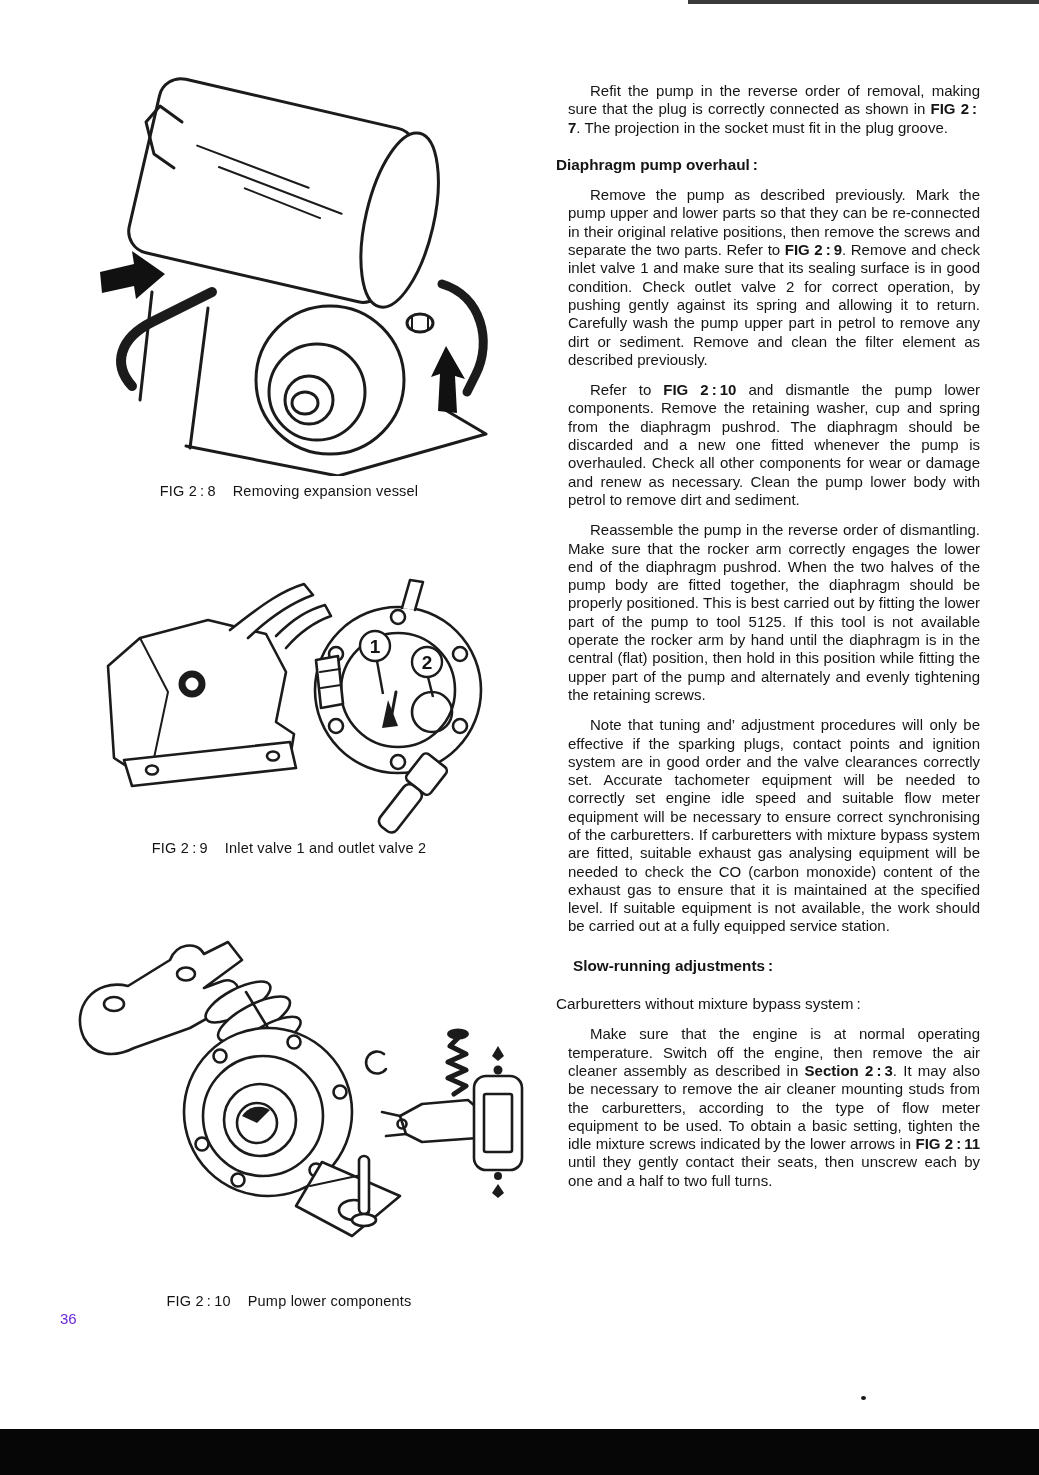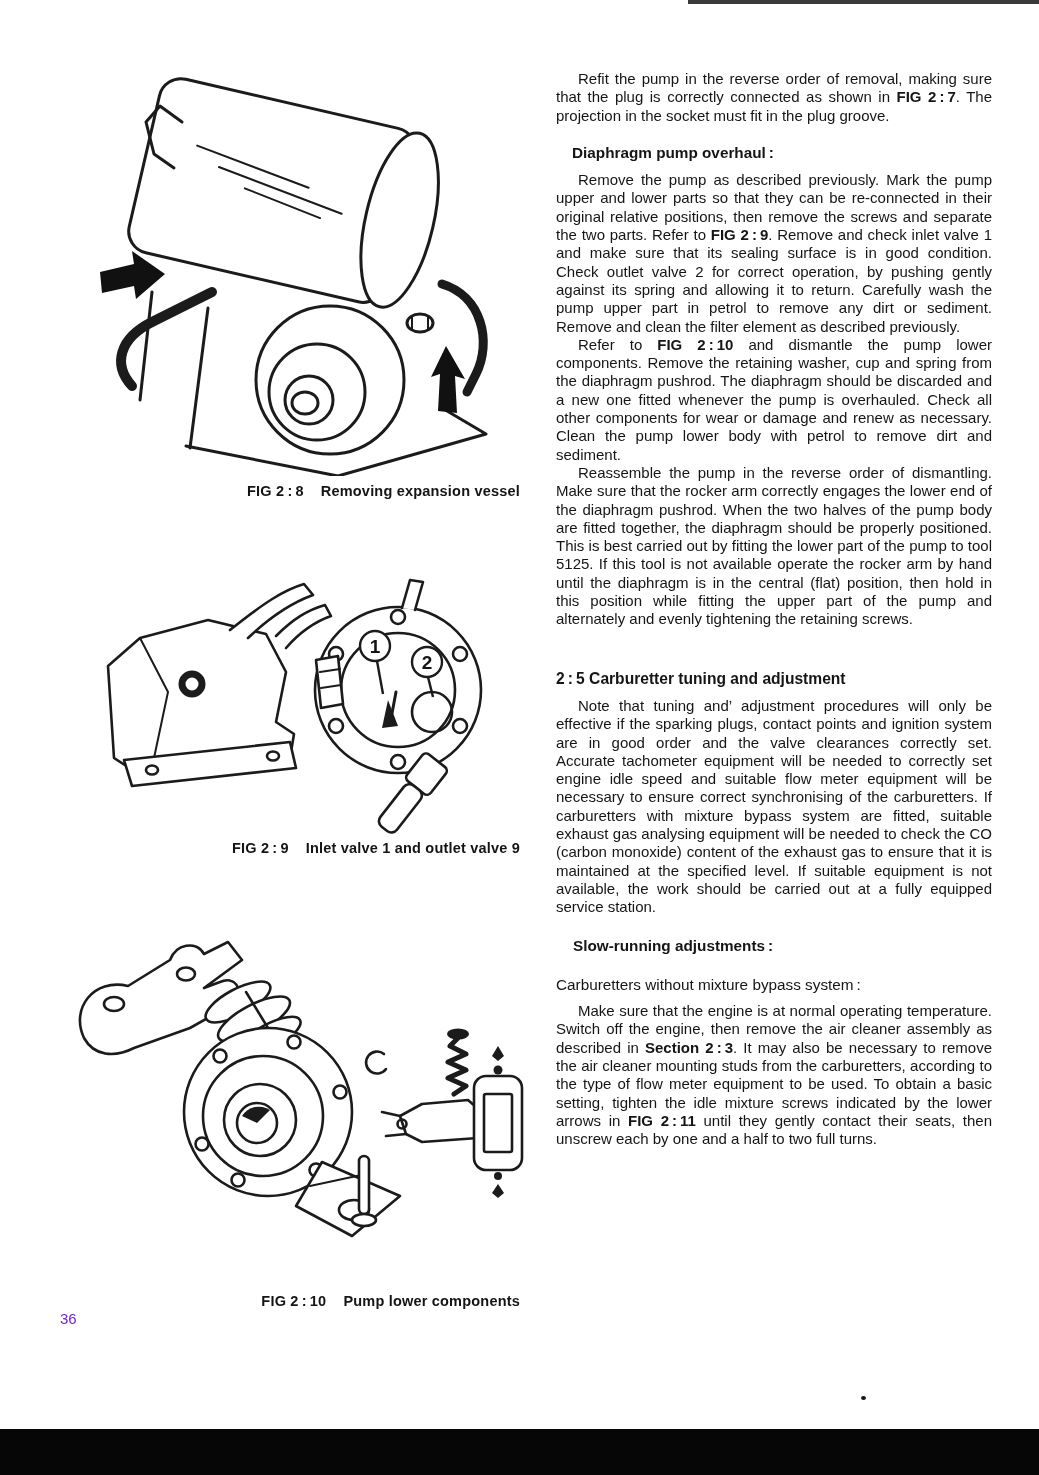--- a/index.html
+++ b/index.html
@@ -9,31 +9,31 @@
     margin:0 auto;
   }
   
   .scan-top{position:absolute;left:688px;top:0;width:351px;height:4px;background:#3a3a3a;}
   .scan-bottom{position:absolute;left:0;top:1429px;width:1039px;height:46px;background:#060606;}
   .scan-dot{position:absolute;left:861px;top:1396px;width:5px;height:4px;background:#161616;border-radius:50%;}
   
   .fig{position:absolute;}
   .fig svg{display:block;}
   .fig-caption{
-    position:absolute;left:58px;width:462px;text-align:right;
-    font-weight:bold;font-size:14.5px;letter-spacing:.2px;color:#141414;
+    position:absolute;left:58px;width:462px;text-align:center;
+    font-weight:normal;font-size:14.5px;letter-spacing:.2px;color:#141414;
   }
   .cap-label{margin-right:17px;}
   
   .article{
     position:absolute;left:556px;top:70px;width:436px;
     font-size:15px;line-height:18.3px;text-align:justify;color:#151515;
   }
-  .article p{margin:0;text-indent:22px;}
-  .h-run{font-weight:bold;margin:19px 16px 9px;font-size:15.3px;}
+  .article p{margin:12px;text-indent:22px;}
+  .h-run{font-weight:bold;margin:19px 0 9px;font-size:15.3px;}
   .h-sec{font-weight:bold;margin:41px 0 9px;font-size:15.6px;}
   .h-sub{font-weight:bold;margin:21px 17px 0;font-size:15.3px;}
   .h-sub2{font-weight:normal;margin:20px 0 8px;font-size:15.3px;}
   .page-number{position:absolute;left:60px;top:1310px;font-size:15px;color:#6d28d9;}
   b{font-weight:bold;}
 </style>
 </head>
 <body>
 
 <div class="page">
@@ -131,21 +131,21 @@
         <circle cx="295" cy="74" r="15"></circle>
         <circle cx="347" cy="90" r="15"></circle>
       </g>
       <g font-family="Liberation Sans, sans-serif" font-size="19" font-weight="bold" fill="#141414" text-anchor="middle">
         <text x="295" y="81">1</text>
         <text x="347" y="97">2</text>
       </g>
     </svg>
   </div>
   <div class="fig-caption" style="top:840px;">
-    <span class="cap-label">FIG 2 : 9</span><span>Inlet valve 1 and outlet valve 9</span>
+    <span class="cap-label">FIG 2 : 9</span><span>Inlet valve 1 and outlet valve 2</span>
   </div>
 
   <div class="fig" style="left:70px;top:924px;">
     <svg width="455" height="316" viewBox="0 0 455 316">
       <g stroke="#1b1b1b" stroke-width="2.6" fill="none" stroke-linejoin="round" stroke-linecap="round">
 
         <path d="M14 114 C0 84 24 54 58 62 L100 36 C106 20 126 16 134 30 L158 18 L172 36 L134 64 L150 58 C164 52 174 64 166 78 L120 104 L64 124 C44 134 24 132 14 114 Z" fill="#fff"></path>
         <ellipse cx="44" cy="80" rx="10" ry="7"></ellipse>
         <ellipse cx="116" cy="50" rx="9" ry="6.5"></ellipse>
 
@@ -196,21 +196,20 @@
   <div class="fig-caption" style="top:1245px;margin-top:48px;">
     <span class="cap-label">FIG 2 : 10</span><span>Pump lower components</span>
   </div>
 
   <div class="article">
     <p>Refit the pump in the reverse order of removal, making sure that the plug is correctly connected as shown in <b>FIG 2 : 7</b>. The projection in the socket must fit in the plug groove.</p>
     <div class="h-run">Diaphragm pump overhaul :</div>
     <p>Remove the pump as described previously. Mark the pump upper and lower parts so that they can be re-connected in their original relative positions, then remove the screws and separate the two parts. Refer to <b>FIG 2 : 9</b>. Remove and check inlet valve 1 and make sure that its sealing surface is in good condition. Check outlet valve 2 for correct operation, by pushing gently against its spring and allowing it to return. Carefully wash the pump upper part in petrol to remove any dirt or sediment. Remove and clean the filter element as described previously.</p>
     <p>Refer to <b>FIG 2 : 10</b> and dismantle the pump lower components. Remove the retaining washer, cup and spring from the diaphragm pushrod. The diaphragm should be discarded and a new one fitted whenever the pump is overhauled. Check all other components for wear or damage and renew as necessary. Clean the pump lower body with petrol to remove dirt and sediment.</p>
     <p>Reassemble the pump in the reverse order of dismantling. Make sure that the rocker arm correctly engages the lower end of the diaphragm pushrod. When the two halves of the pump body are fitted together, the diaphragm should be properly positioned. This is best carried out by fitting the lower part of the pump to tool 5125. If this tool is not available operate the rocker arm by hand until the diaphragm is in the central (flat) position, then hold in this position while fitting the upper part of the pump and alternately and evenly tightening the retaining screws.</p>
-    <div class="h-sec">2 : 5  Carburetter tuning and adjustment</div>
     <p>Note that tuning and’ adjustment procedures will only be effective if the sparking plugs, contact points and ignition system are in good order and the valve clearances correctly set. Accurate tachometer equipment will be needed to correctly set engine idle speed and suitable flow meter equipment will be necessary to ensure correct synchronising of the carburetters. If carburetters with mixture bypass system are fitted, suitable exhaust gas analysing equipment will be needed to check the CO (carbon monoxide) content of the exhaust gas to ensure that it is maintained at the specified level. If suitable equipment is not available, the work should be carried out at a fully equipped service station.</p>
     <div class="h-sub">Slow-running adjustments :</div>
     <div class="h-sub2">Carburetters without mixture bypass system :</div>
     <p>Make sure that the engine is at normal operating temperature. Switch off the engine, then remove the air cleaner assembly as described in <b>Section 2 : 3</b>. It may also be necessary to remove the air cleaner mounting studs from the carburetters, according to the type of flow meter equipment to be used. To obtain a basic setting, tighten the idle mixture screws indicated by the lower arrows in <b>FIG 2 : 11</b> until they gently contact their seats, then unscrew each by one and a half to two full turns.</p>
   </div>
 
   <div class="page-number">36</div>
 
 </div>
 

